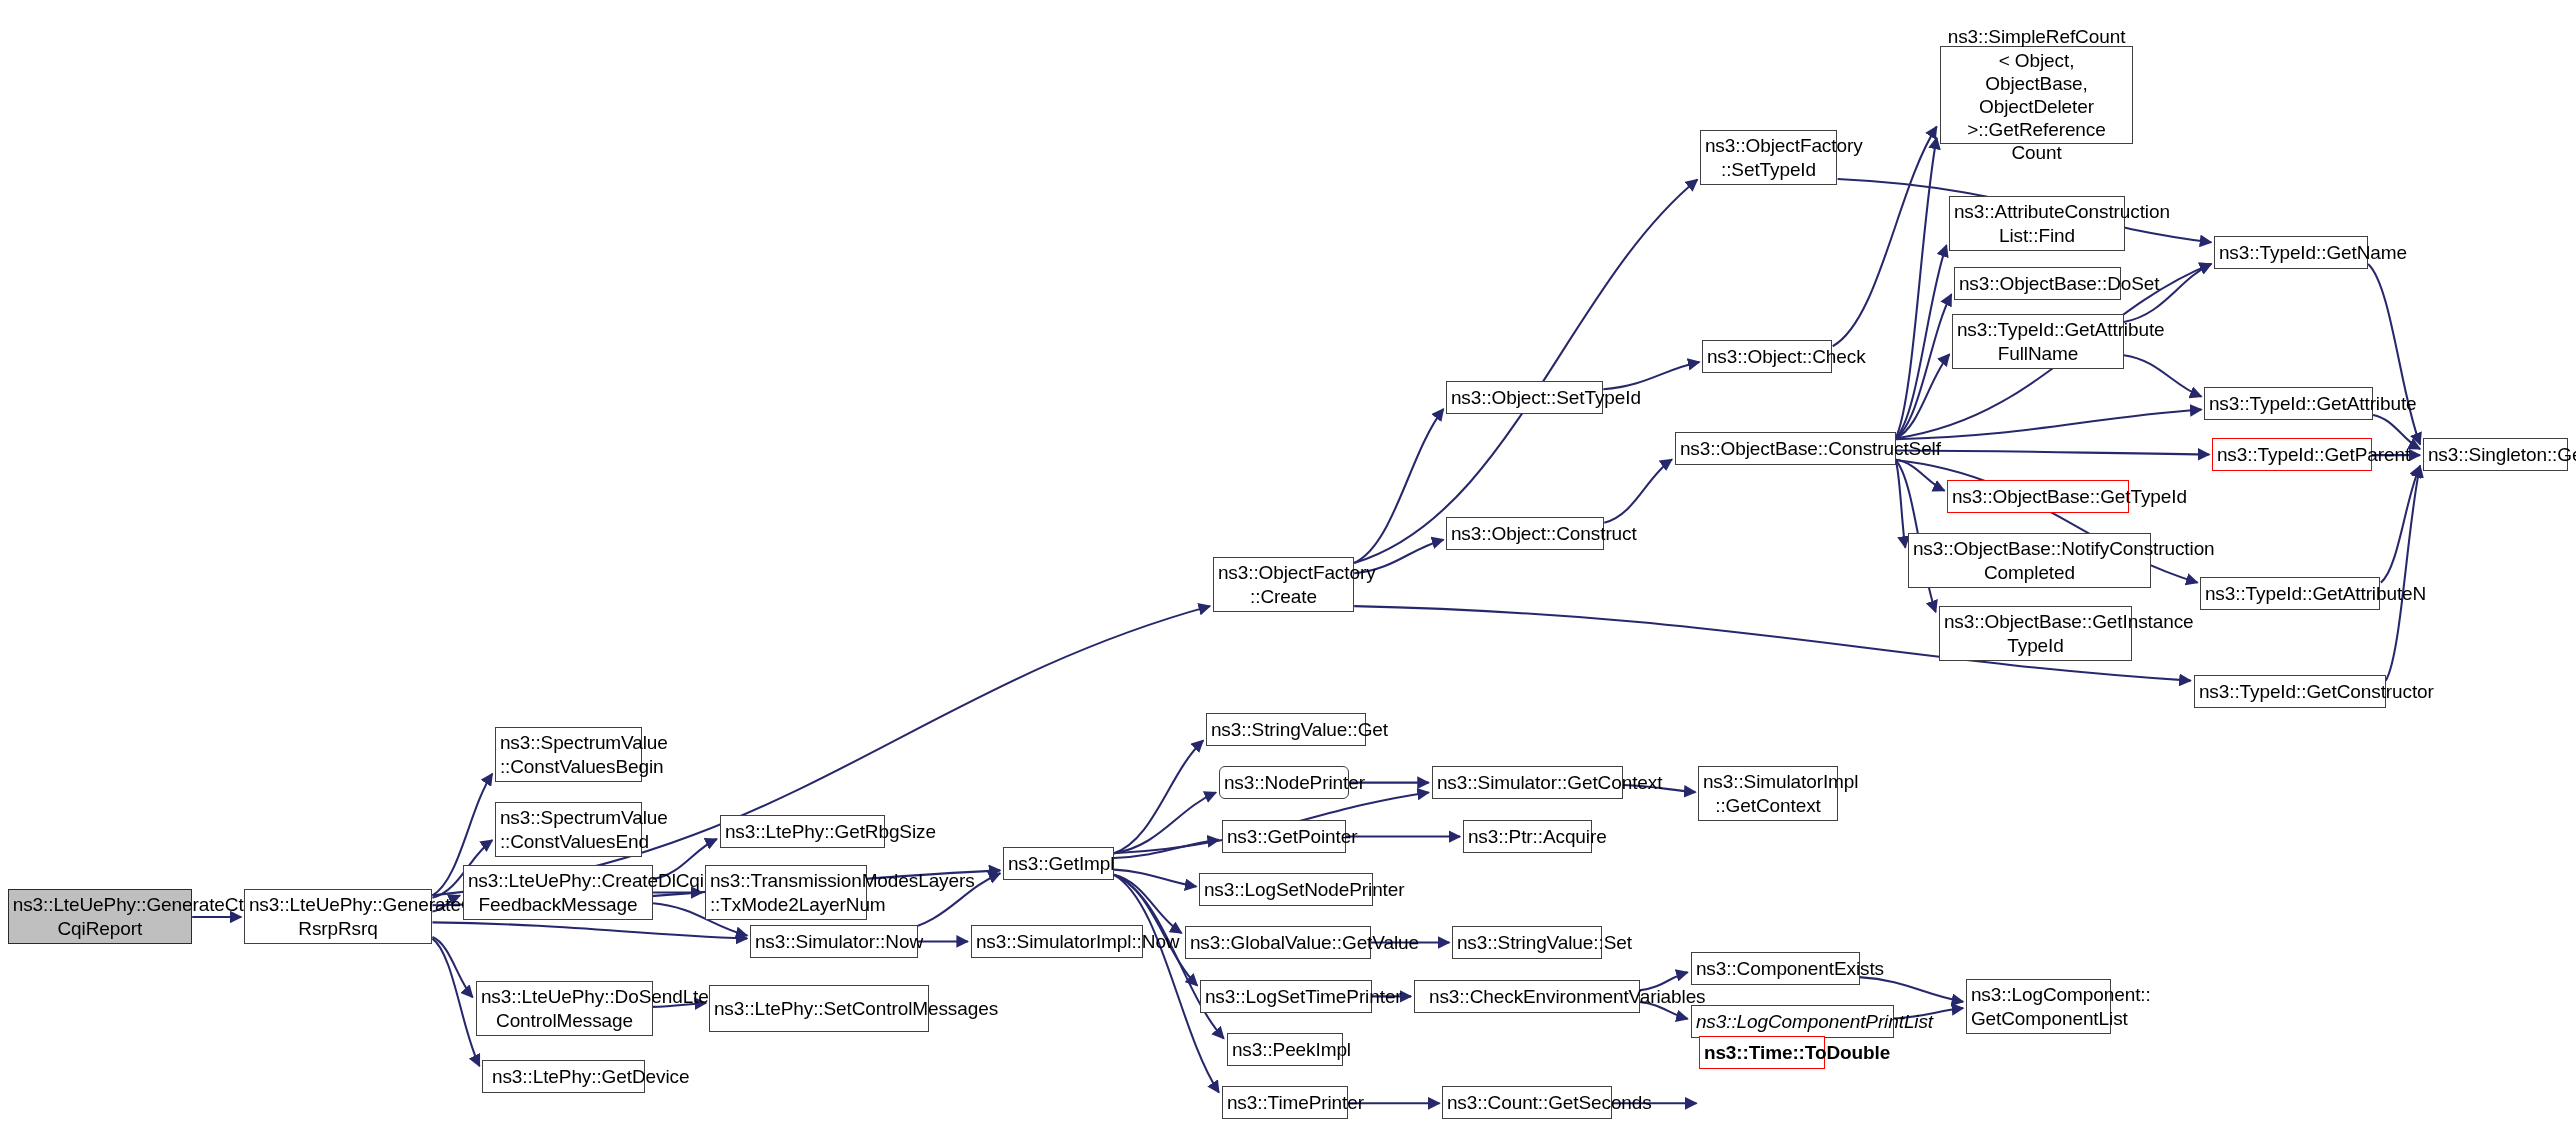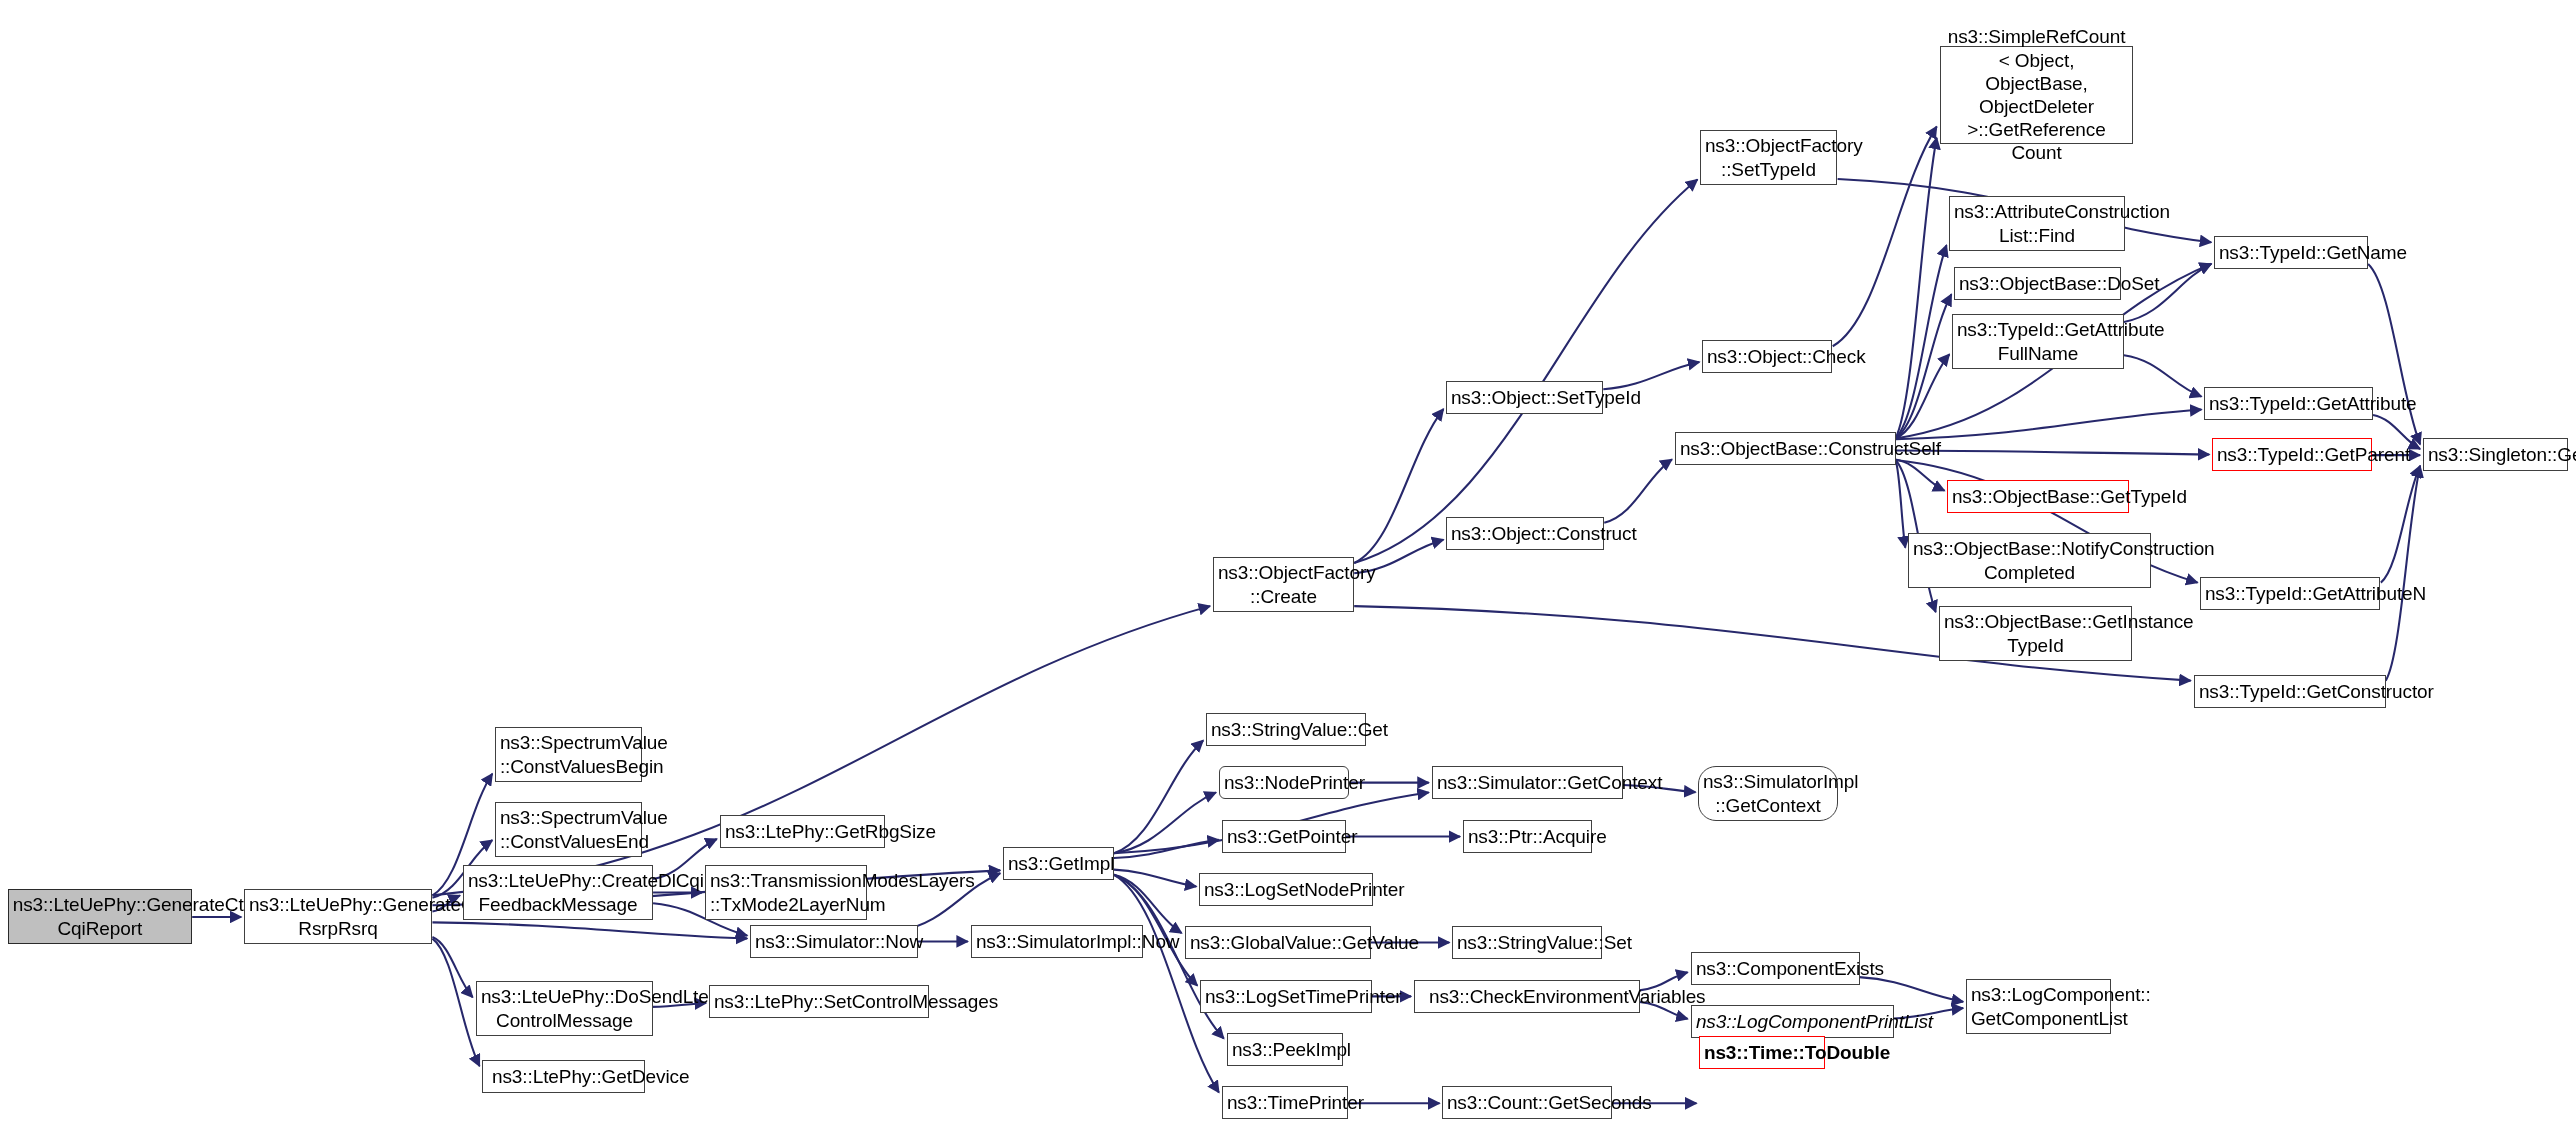--- a/index.html
+++ b/index.html
@@ -153,21 +153,21 @@
       <div class="node" style="left: 720px; top: 815px; width: 165px; height: 33px;">
         <span>ns3::LtePhy::GetRbgSize</span>
       </div>
       <div class="node" style="left: 705px; top: 865px; width: 162px; height: 55px;">
         <span>ns3::TransmissionModesLayers
 ::TxMode2LayerNum</span>
       </div>
       <div class="node" style="left: 750px; top: 925px; width: 168px; height: 33px;">
         <span>ns3::Simulator::Now</span>
       </div>
-      <div class="node" style="left: 709px; top: 985px; width: 220px; height: 33px;">
+      <div class="node" style="left: 709px; top: 985px; width: 220px; height: 47px;">
         <span>ns3::LtePhy::SetControlMessages</span>
       </div>
       <div class="node" style="left: 971px; top: 925px; width: 172px; height: 33px;">
         <span>ns3::SimulatorImpl::Now</span>
       </div>
       <div class="node" style="left: 1003px; top: 847px; width: 111px; height: 33px;">
         <span>ns3::GetImpl</span>
       </div>
       <div class="node" style="left: 1206px; top: 713px; width: 160px; height: 33px;">
         <span>ns3::StringValue::Get</span>
@@ -201,21 +201,21 @@
       </div>
       <div class="node" style="left: 1452px; top: 926px; width: 150px; height: 33px;">
         <span>ns3::StringValue::Set</span>
       </div>
       <div class="node" style="left: 1414px; top: 980px; width: 226px; height: 33px; padding-left: 14px;">
         <span>ns3::CheckEnvironmentVariables</span>
       </div>
       <div class="node" style="left: 1442px; top: 1086px; width: 170px; height: 33px;">
         <span>ns3::Count::GetSeconds</span>
       </div>
-      <div class="node" style="left: 1698px; top: 766px; width: 140px; height: 55px; border-radius: 18px;">
+      <div class="node" style="left: 1698px; top: 766px; width: 140px; height: 55px;">
         <span>ns3::SimulatorImpl
 ::GetContext</span>
       </div>
       <div class="node" style="left: 1691px; top: 952px; width: 169px; height: 33px;">
         <span>ns3::ComponentExists</span>
       </div>
       <div class="node" style="left: 1691px; top: 1005px; width: 203px; height: 33px; font-style: italic;">
         <span>ns3::LogComponentPrintList</span>
       </div>
       <div class="node redborder" style="left: 1699px; top: 1036px; width: 126px; height: 33px; font-weight: bold;">

